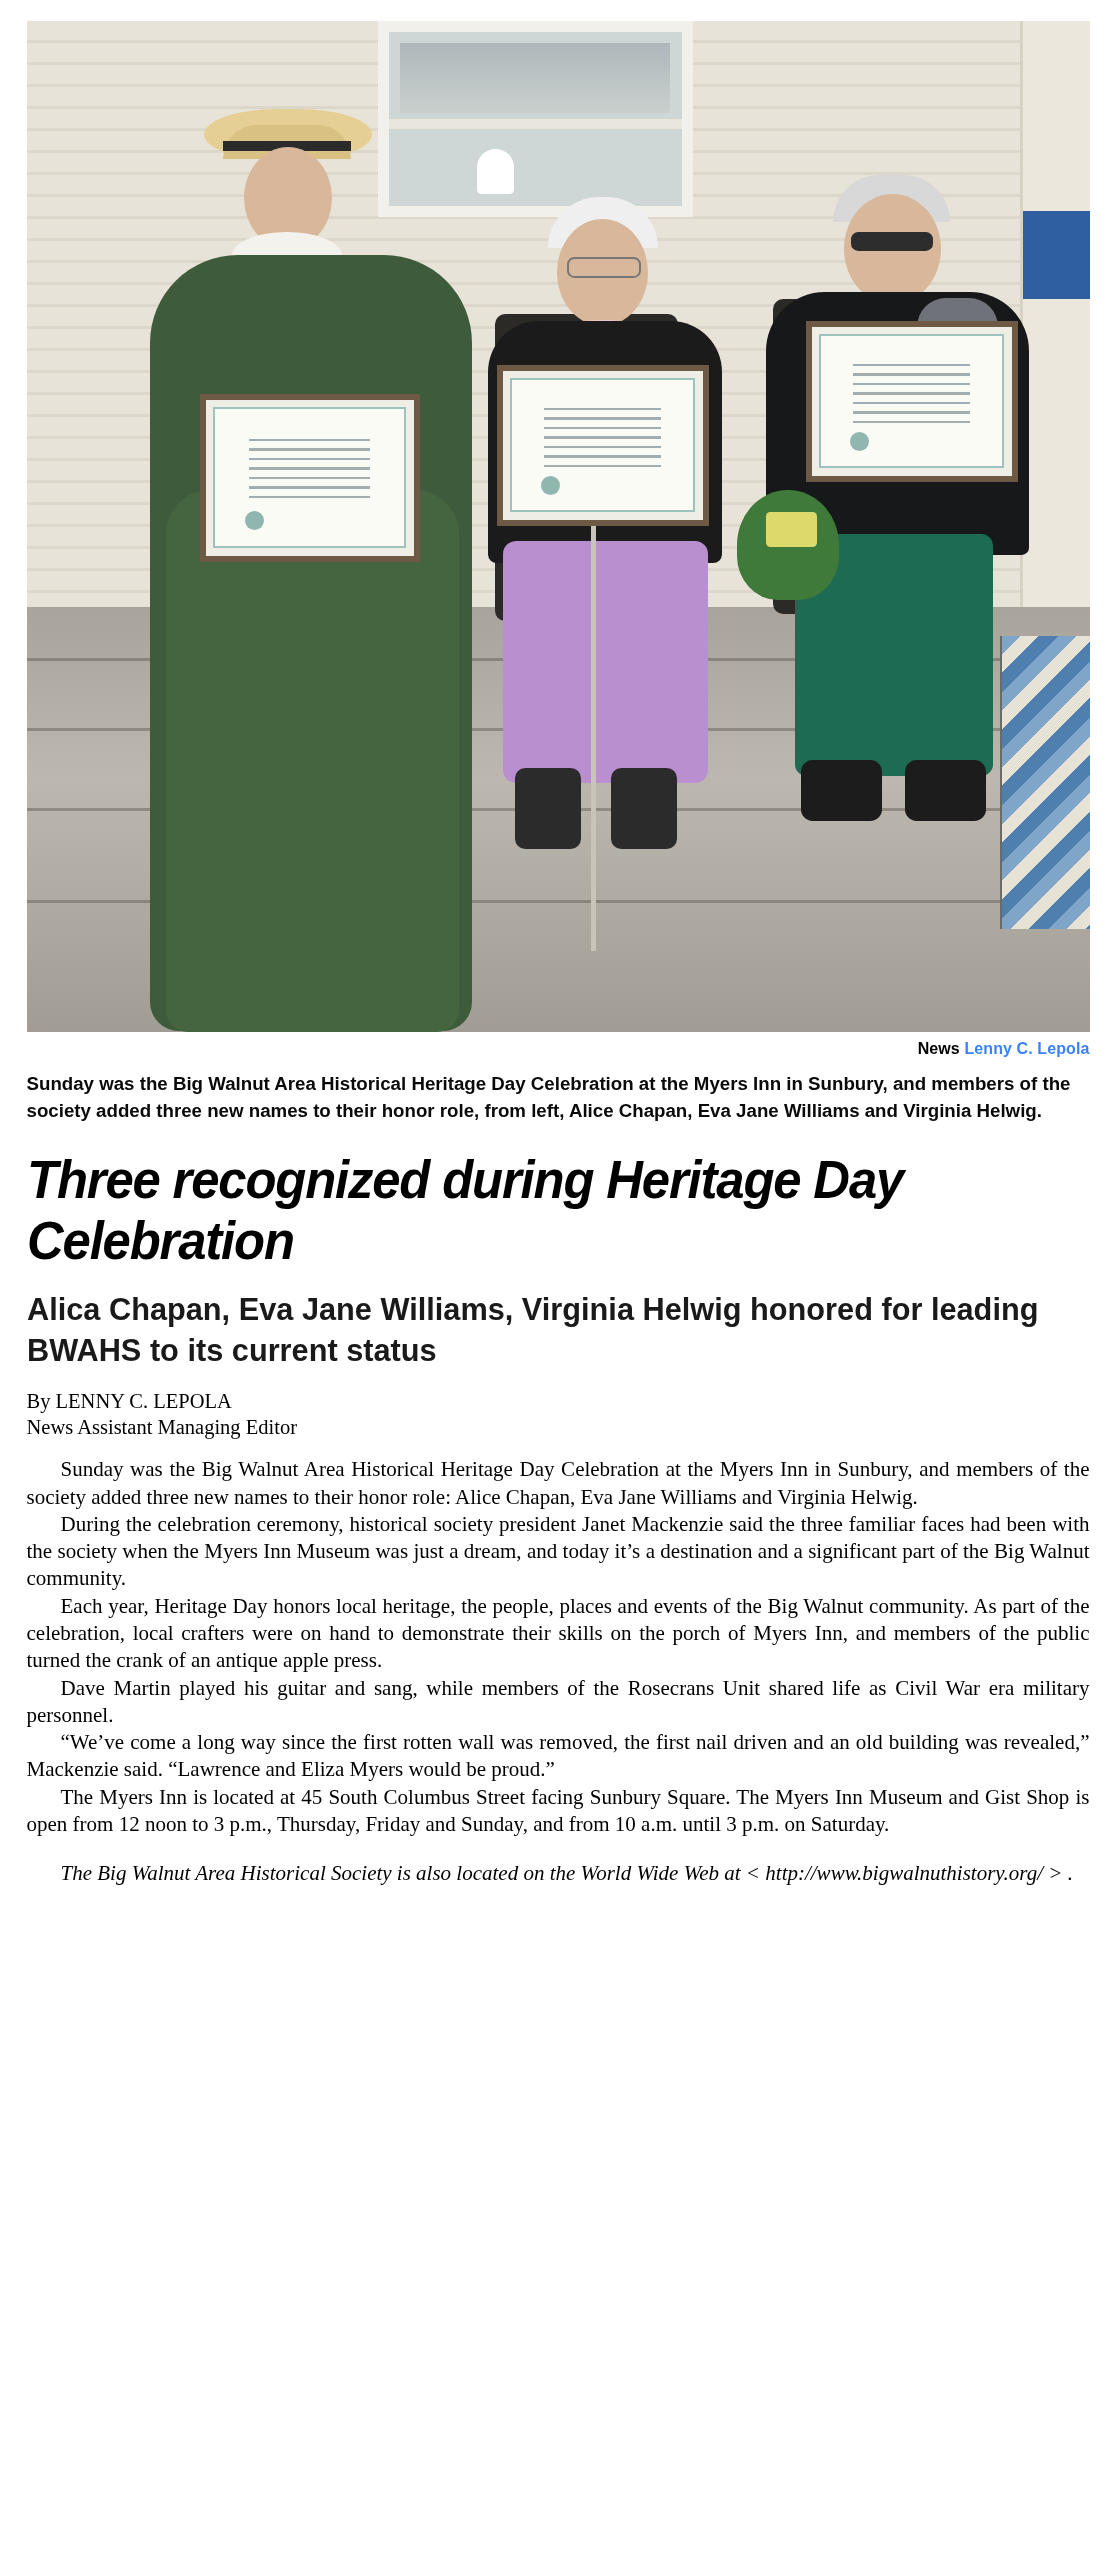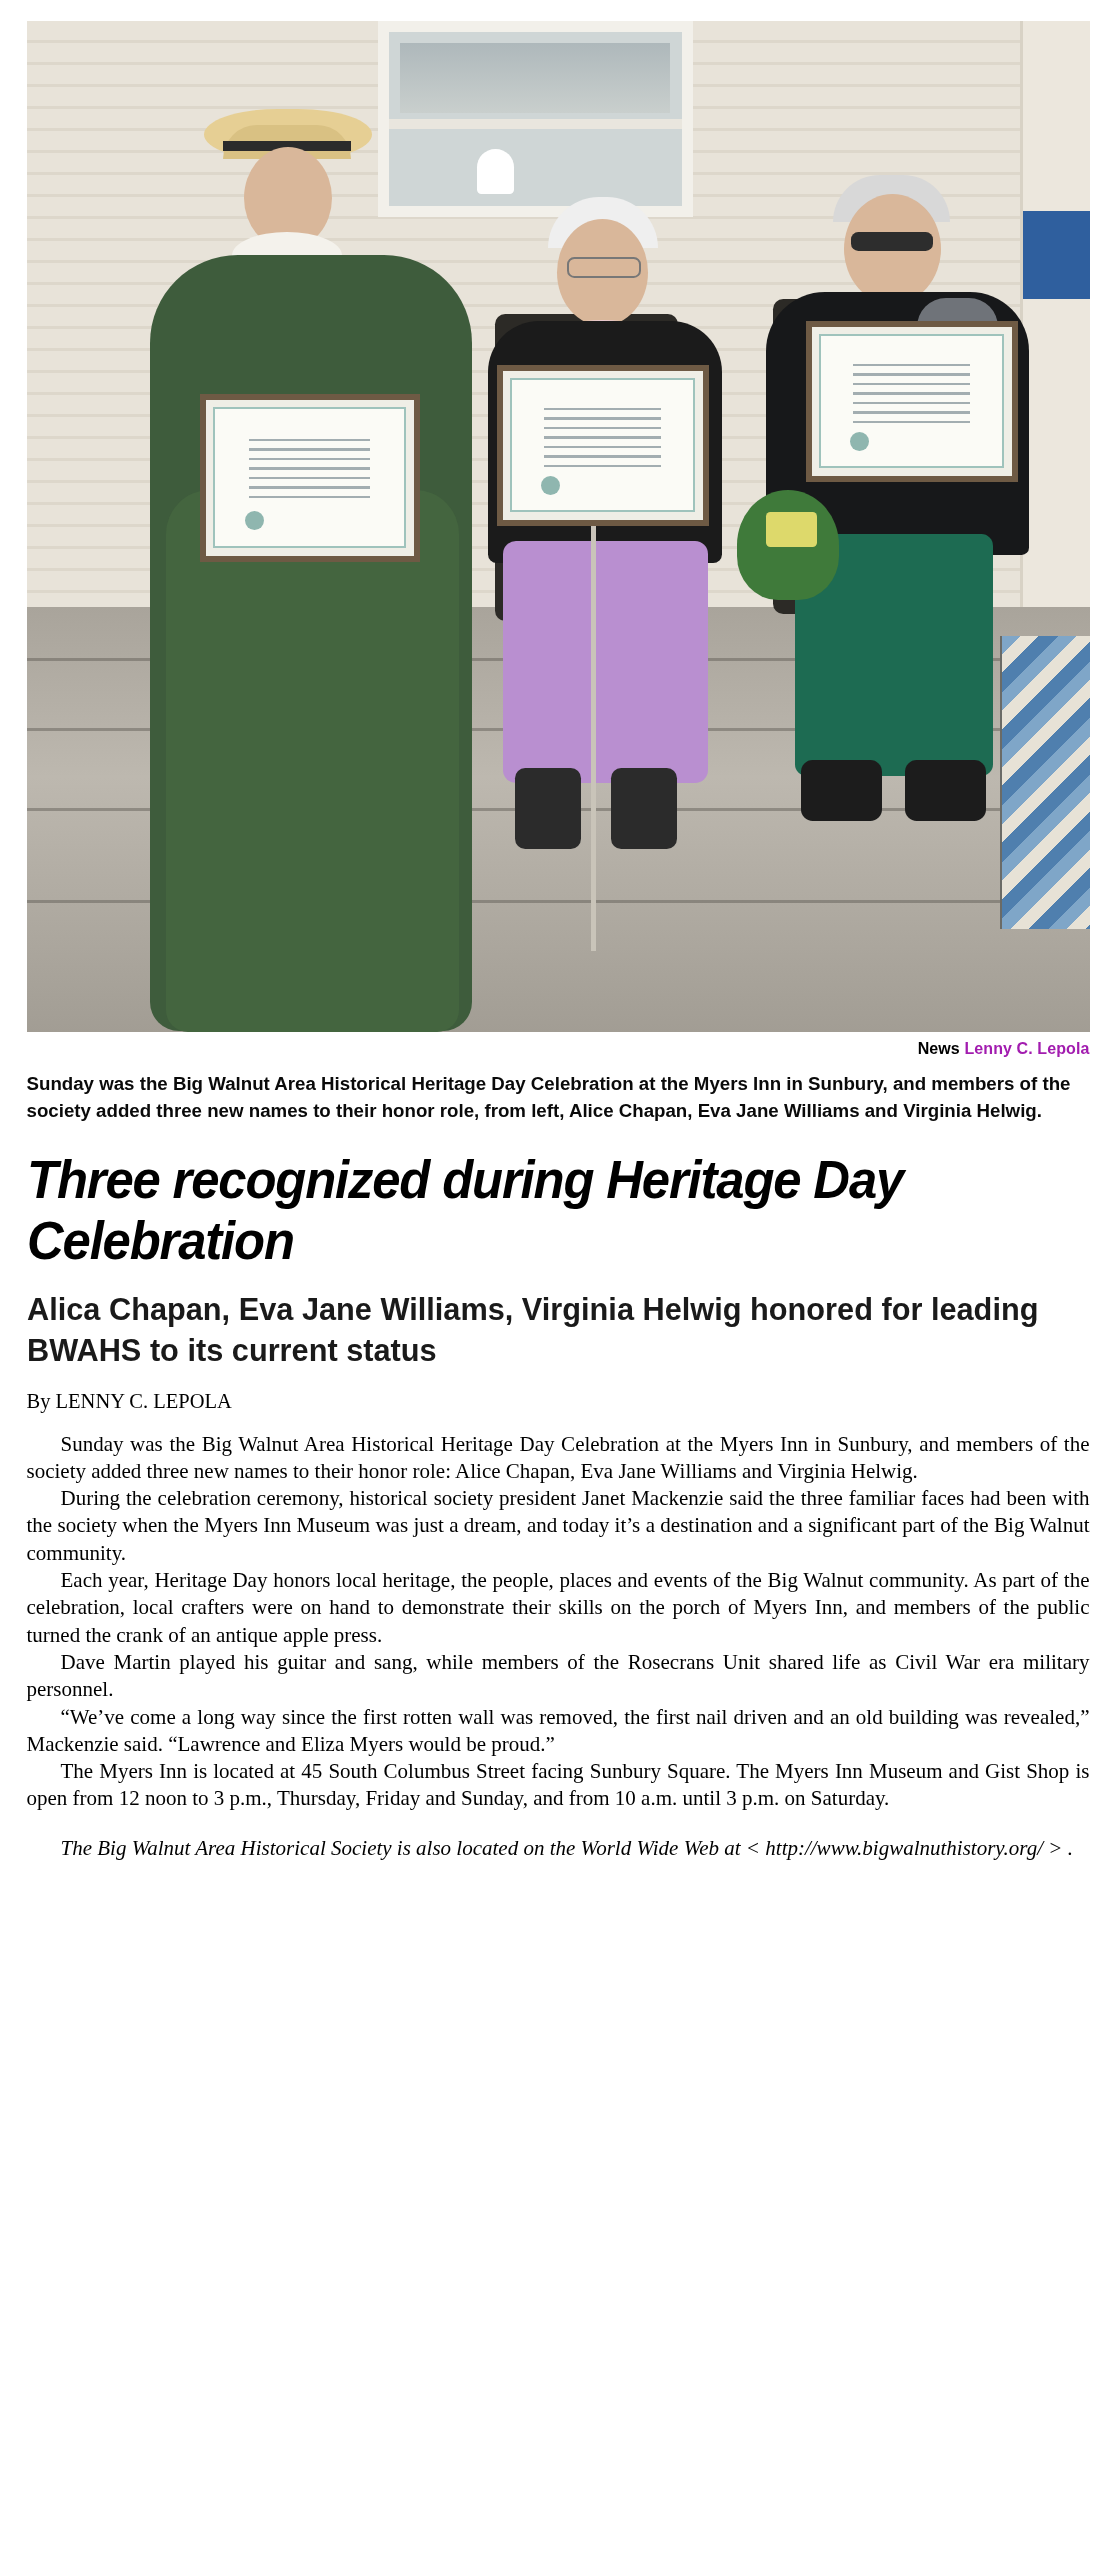--- a/index.html
+++ b/index.html
@@ -149,21 +149,21 @@
   .credit {
     width: 1063px;
     margin: 8.8px auto 0 auto;
     text-align: right;
     font-family: "Liberation Sans", sans-serif;
     font-weight: bold;
     font-size: 16px;
     letter-spacing: 0.1px;
   }
   .credit .word-news { color: #000000; }
-  .credit .byname { color: #a21caf; text-align: right; }
+  .credit .byname { color: #3b82f6; text-align: right; }
 
   
   .caption {
     width: 1063px;
     margin: 13px auto 0 auto;
     font-family: "Liberation Sans", sans-serif;
     font-weight: bold;
     font-size: 18.7px;
     line-height: 1.42;
     color: #0a0a0a;
@@ -319,20 +319,21 @@
   </div>
 
   <div class="caption">Sunday was the Big Walnut Area Historical Heritage Day Celebration at the Myers Inn in Sunbury, and members of the society added three new names to their honor role, from left, Alice Chapan, Eva Jane Williams and Virginia Helwig.</div>
 
   <h1 class="headline">Three recognized during Heritage Day Celebration</h1>
 
   <h2 class="deck">Alica Chapan, Eva Jane Williams, Virginia Helwig honored for leading BWAHS to its current status</h2>
 
   <div class="byline">
     <div>By LENNY C. LEPOLA</div>
+    <div>News Assistant Managing Editor</div>
   </div>
 
   <div class="body-text">
     <p>Sunday was the Big Walnut Area Historical Heritage Day Celebration at the Myers Inn in Sunbury, and members of the society added three new names to their honor role: Alice Chapan, Eva Jane Williams and Virginia Helwig.</p>
     <p>During the celebration ceremony, historical society president Janet Mackenzie said the three familiar faces had been with the society when the Myers Inn Museum was just a dream, and today it’s a destination and a significant part of the Big Walnut community.</p>
     <p>Each year, Heritage Day honors local heritage, the people, places and events of the Big Walnut community. As part of the celebration, local crafters were on hand to demonstrate their skills on the porch of Myers Inn, and members of the public turned the crank of an antique apple press.</p>
     <p>Dave Martin played his guitar and sang, while members of the Rosecrans Unit shared life as Civil War era military personnel.</p>
     <p>“We’ve come a long way since the first rotten wall was removed, the first nail driven and an old building was revealed,” Mackenzie said. “Lawrence and Eliza Myers would be proud.”</p>
     <p>The Myers Inn is located at 45 South Columbus Street facing Sunbury Square. The Myers Inn Museum and Gist Shop is open from 12 noon to 3 p.m., Thursday, Friday and Sunday, and from 10 a.m. until 3 p.m. on Saturday.</p>
   </div>

